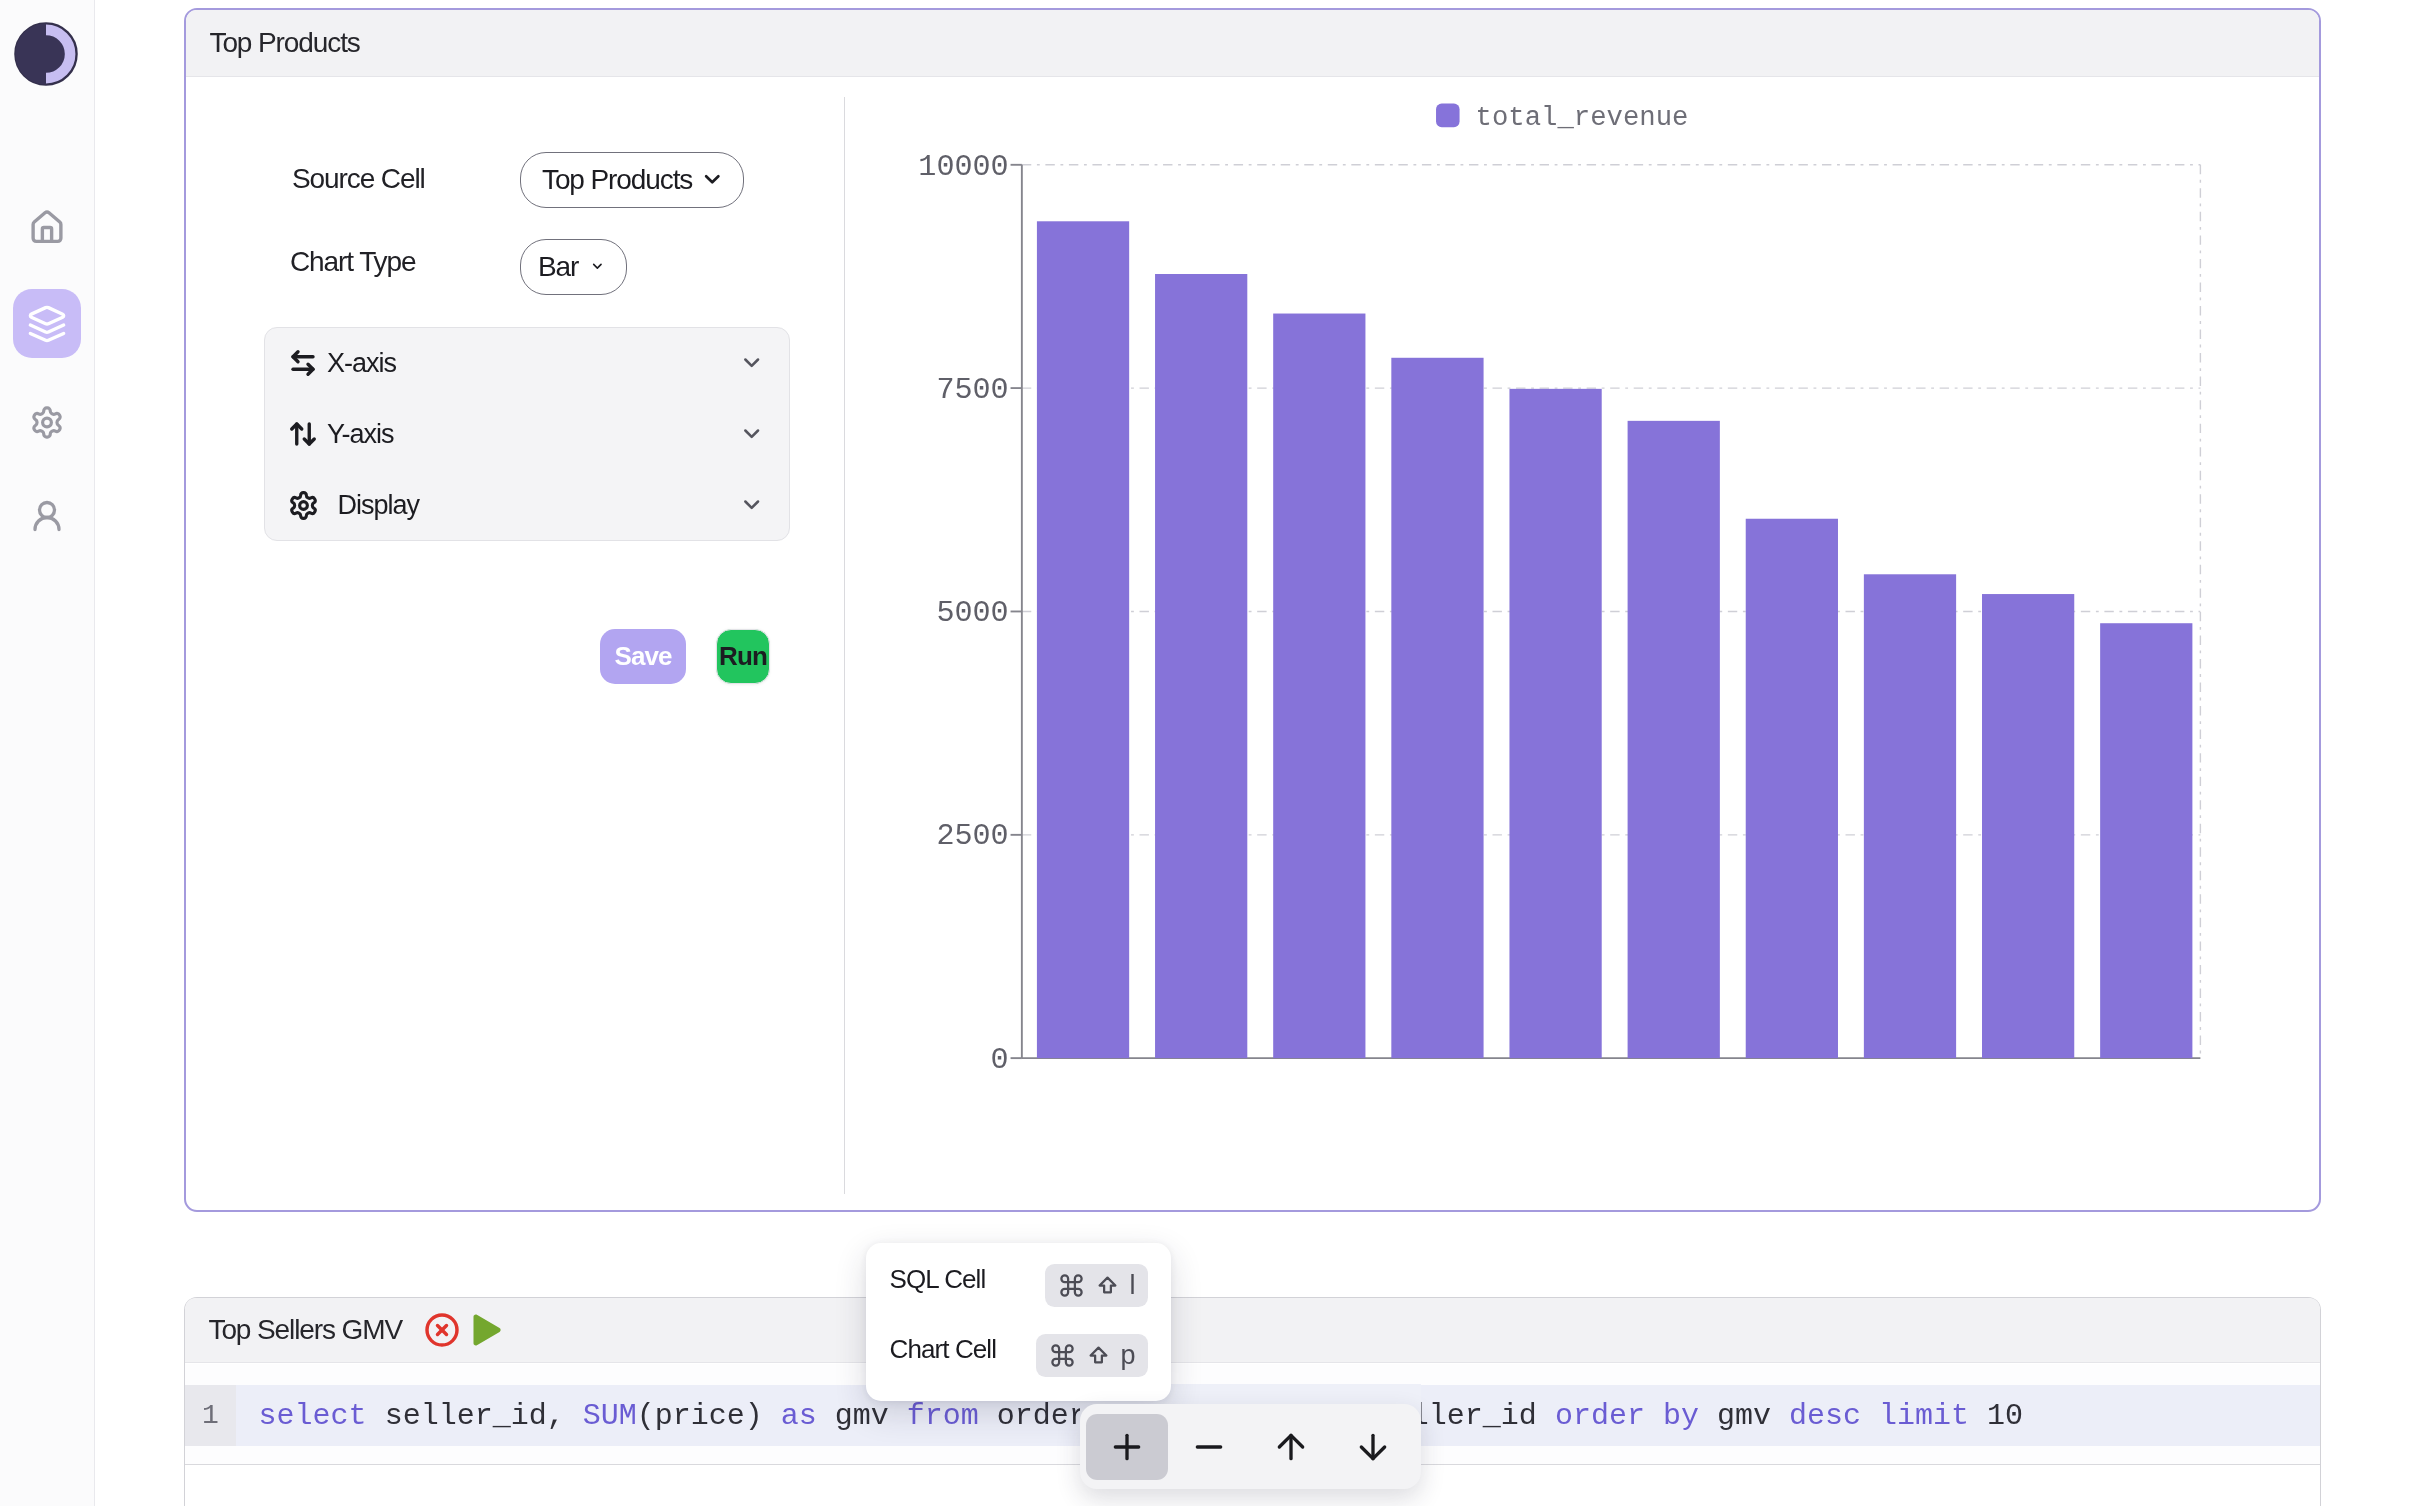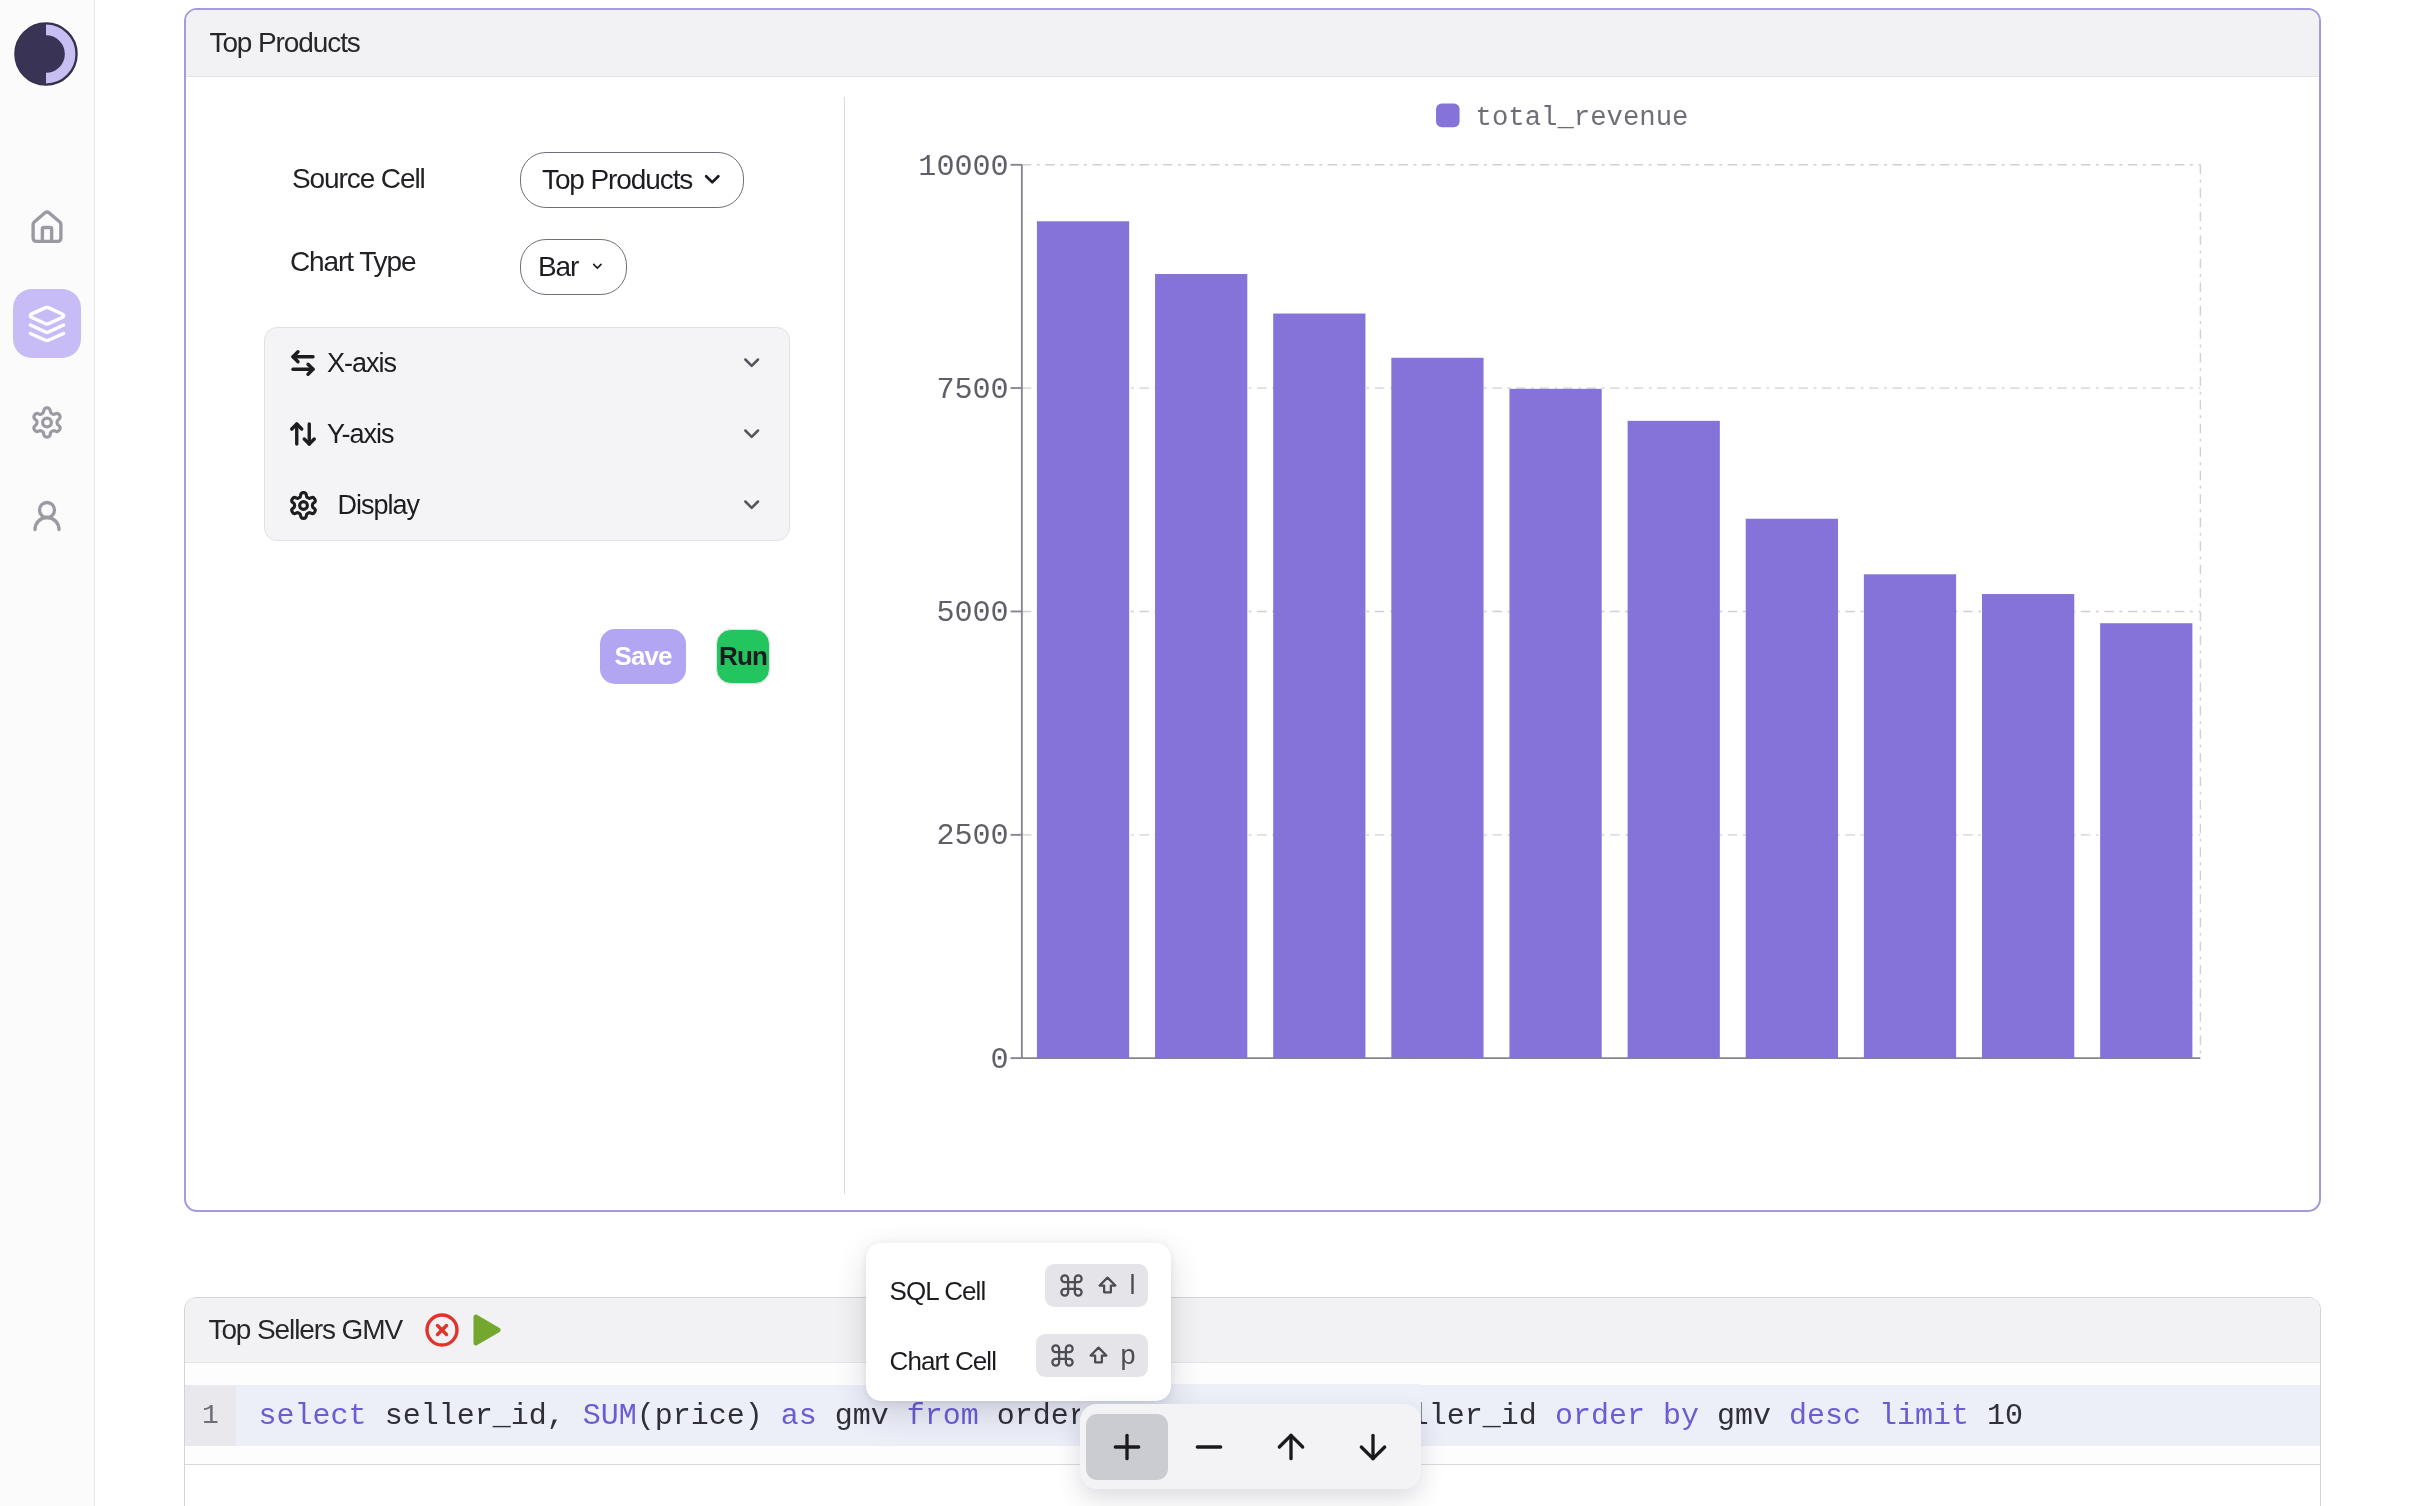--- a/index.html
+++ b/index.html
@@ -44,21 +44,21 @@
   #gutterline { position:absolute; left:0px; top:21px; width:51px; height:61px; background:#e8e8ed;
     display:flex; align-items:center; justify-content:center;
     font-family:"Liberation Mono", monospace; font-size:28px; letter-spacing:0; color:#6e6e78; }
   #codeline { position:absolute; left:51px; top:21px; right:0px; height:61px; background:#eceef8;
     font-family:"Liberation Mono", monospace; font-size:30px; letter-spacing:0; color:#2f2f37;
     display:flex; align-items:center; white-space:pre; }
   #codeline .kw { color:#6a5cd3; }
   
   #popup { position:absolute; left:866px; top:1243px; width:305px; height:158px; background:#ffffff;
     border-radius:15px; box-shadow:0 11.3px 32px rgba(40,40,60,0.16), 0 1.9px 7.5px rgba(40,40,60,0.08); }
-  .mrow { position:absolute; left:23.5px; right:23.5px; height:43px; display:flex; align-items:flex-end;
+  .mrow { position:absolute; left:23.5px; right:23.5px; height:43px; display:flex; align-items:flex-start;
     font-size:26px; letter-spacing:-0.9px; color:#1b1b20; }
   .kbd { margin-left:auto; background:#e4e4e9; border-radius:9.4px; height:43px;
     display:flex; align-items:center; padding:0 13px; gap:8.5px; color:#4c4c55; font-size:27px; }
   
   #toolbar { position:absolute; left:1080px; top:1404px; width:341px; height:85px; background:#f3f3f5;
     border-radius:17px; box-shadow:0 9.4px 24.5px rgba(40,40,60,0.16); display:flex; align-items:center;
     padding:0 5.6px; gap:0; }
   .tbtn { width:82px; height:66px; border-radius:11.3px; display:flex; align-items:center; justify-content:center; }
   .tbtn.active { background:#cbcbd2; }
 </style>

